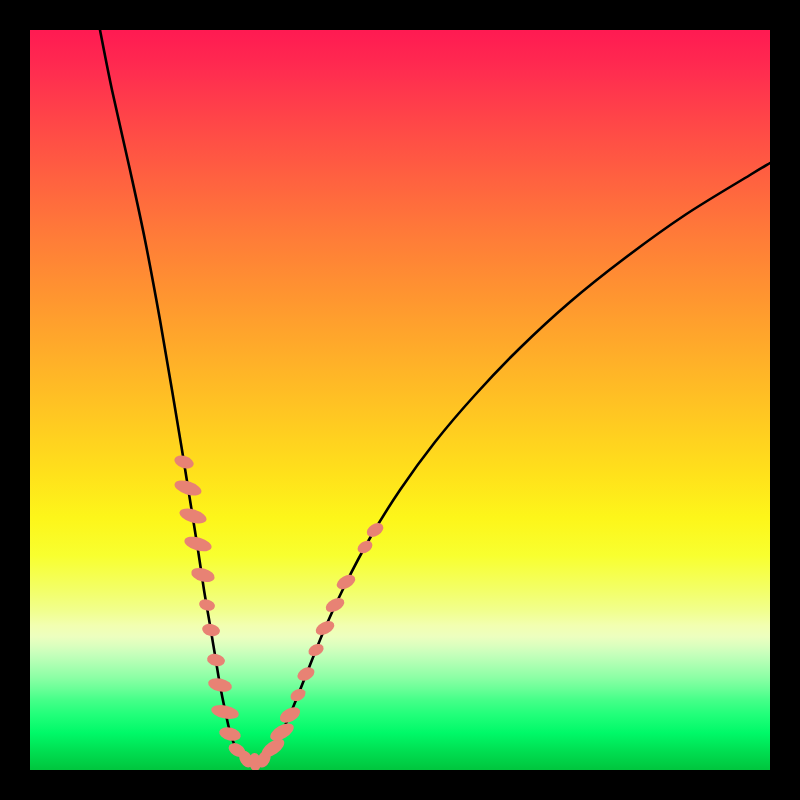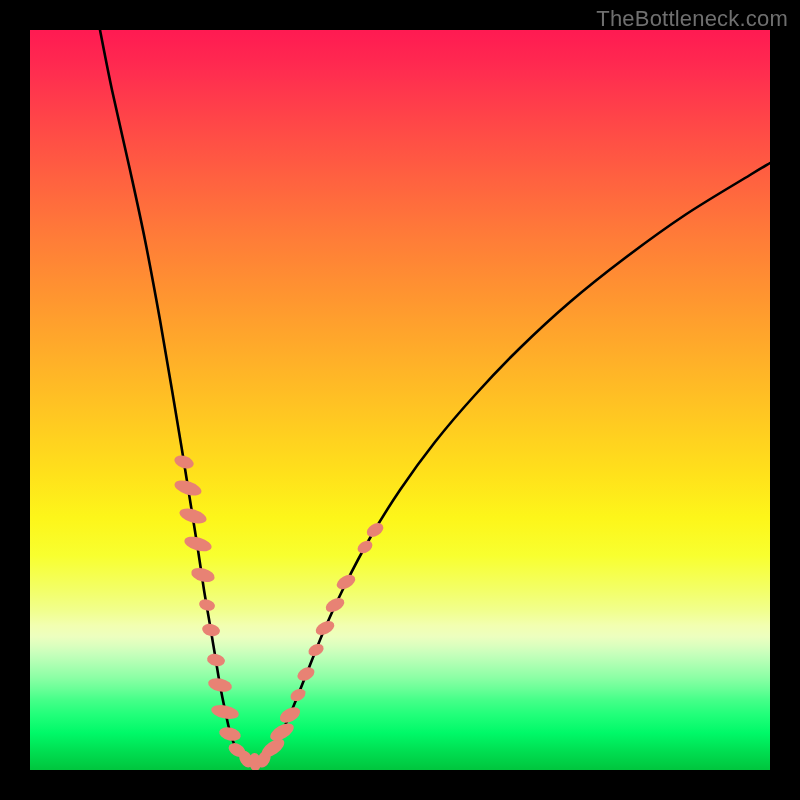--- a/index.html
+++ b/index.html
@@ -86,21 +86,20 @@
     stroke-linecap: round;
   }
   .bead {
     fill: #e88274;
   }
 </style>
 </head>
 <body>
 
 <div class="frame">
-  <div class="watermark">TheBottleneck.com</div>
   <div class="plot-area">
     <div class="gradient-bg"></div>
     <svg class="curves" viewBox="0 0 740 740" preserveAspectRatio="none">
       <path id="curve-left" class="curve" d="M 70 0 C 72 10, 77 36.66666666666667, 82 60 C 87 83.33333333333333, 94.5 115, 100 140 C 105.5 165, 110 185, 115 210 C 120 235, 125.5 265, 130 290 C 134.5 315, 138.33333333333334 338.3333333333333, 142 360 C 145.66666666666666 381.6666666666667, 149 401.6666666666667, 152 420 C 155 438.3333333333333, 157.33333333333334 453.3333333333333, 160 470 C 162.66666666666666 486.6666666666667, 165.66666666666666 505, 168 520 C 170.33333333333334 535, 172 547.5, 174 560 C 176 572.5, 178.16666666666666 584.1666666666666, 180 595 C 181.83333333333334 605.8333333333334, 183.33333333333334 615, 185 625 C 186.66666666666666 635, 188.33333333333334 645.8333333333334, 190 655 C 191.66666666666666 664.1666666666666, 193.33333333333334 672.1666666666666, 195 680 C 196.66666666666666 687.8333333333334, 198.16666666666666 695.6666666666666, 200 702 C 201.83333333333334 708.3333333333334, 203.66666666666666 713.6666666666666, 206 718 C 208.33333333333334 722.3333333333334, 211.33333333333334 725.6666666666666, 214 728 C 216.66666666666666 730.3333333333334, 220.66666666666666 731.3333333333334, 222 732"></path>
       <path id="curve-right" class="curve" d="M 222 732 C 223.66666666666666 731.6666666666666, 228.66666666666666 732, 232 730 C 235.33333333333334 728, 238.66666666666666 724.6666666666666, 242 720 C 245.33333333333334 715.3333333333334, 248.33333333333334 709.5, 252 702 C 255.66666666666666 694.5, 259.6666666666667 685.3333333333334, 264 675 C 268.3333333333333 664.6666666666666, 272.8333333333333 652.8333333333334, 278 640 C 283.1666666666667 627.1666666666666, 288.8333333333333 612.1666666666666, 295 598 C 301.1666666666667 583.8333333333334, 307.5 570, 315 555 C 322.5 540, 330.8333333333333 523.8333333333334, 340 508 C 349.1666666666667 492.1666666666667, 359.1666666666667 476, 370 460 C 380.8333333333333 444, 392.5 427.8333333333333, 405 412 C 417.5 396.1666666666667, 430.8333333333333 380.6666666666667, 445 365 C 459.1666666666667 349.3333333333333, 474.1666666666667 333.5, 490 318 C 505.8333333333333 302.5, 522.5 287, 540 272 C 557.5 257, 575.8333333333334 242.5, 595 228 C 614.1666666666666 213.5, 634.1666666666666 198.83333333333334, 655 185 C 675.8333333333334 171.16666666666666, 705.8333333333334 153.66666666666666, 720 145 C 734.1666666666666 136.33333333333334, 736.6666666666666 135, 740 133"></path>
       <g id="beads">
           <ellipse class="bead" cx="154" cy="432" rx="6" ry="10" transform="rotate(-72 154 432)"></ellipse>
           <ellipse class="bead" cx="158" cy="458" rx="6.5" ry="14" transform="rotate(-72 158 458)"></ellipse>
           <ellipse class="bead" cx="163" cy="486" rx="6.5" ry="14" transform="rotate(-73 163 486)"></ellipse>
           <ellipse class="bead" cx="168" cy="514" rx="6.5" ry="14" transform="rotate(-74 168 514)"></ellipse>

